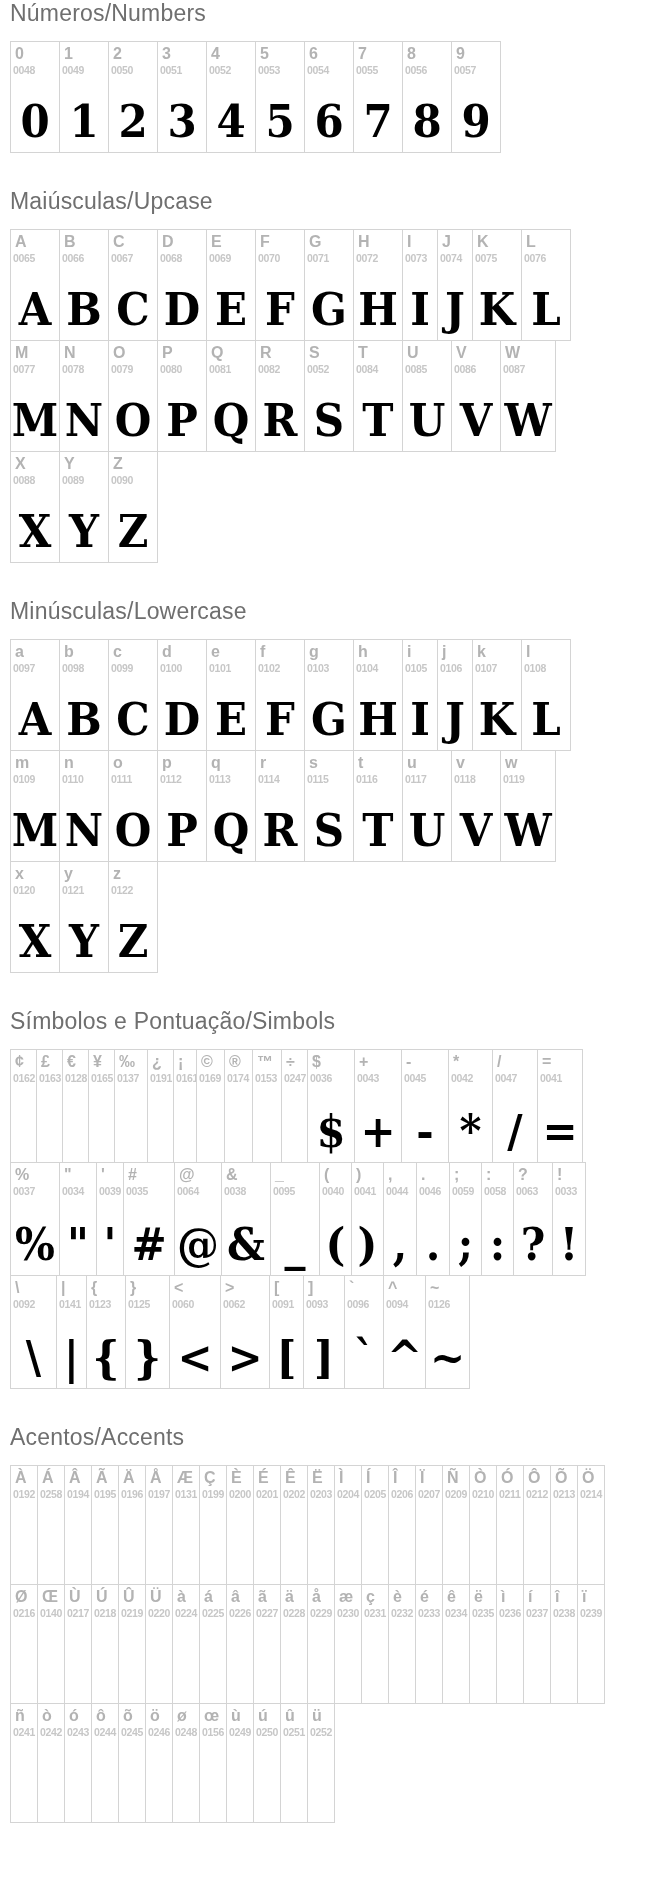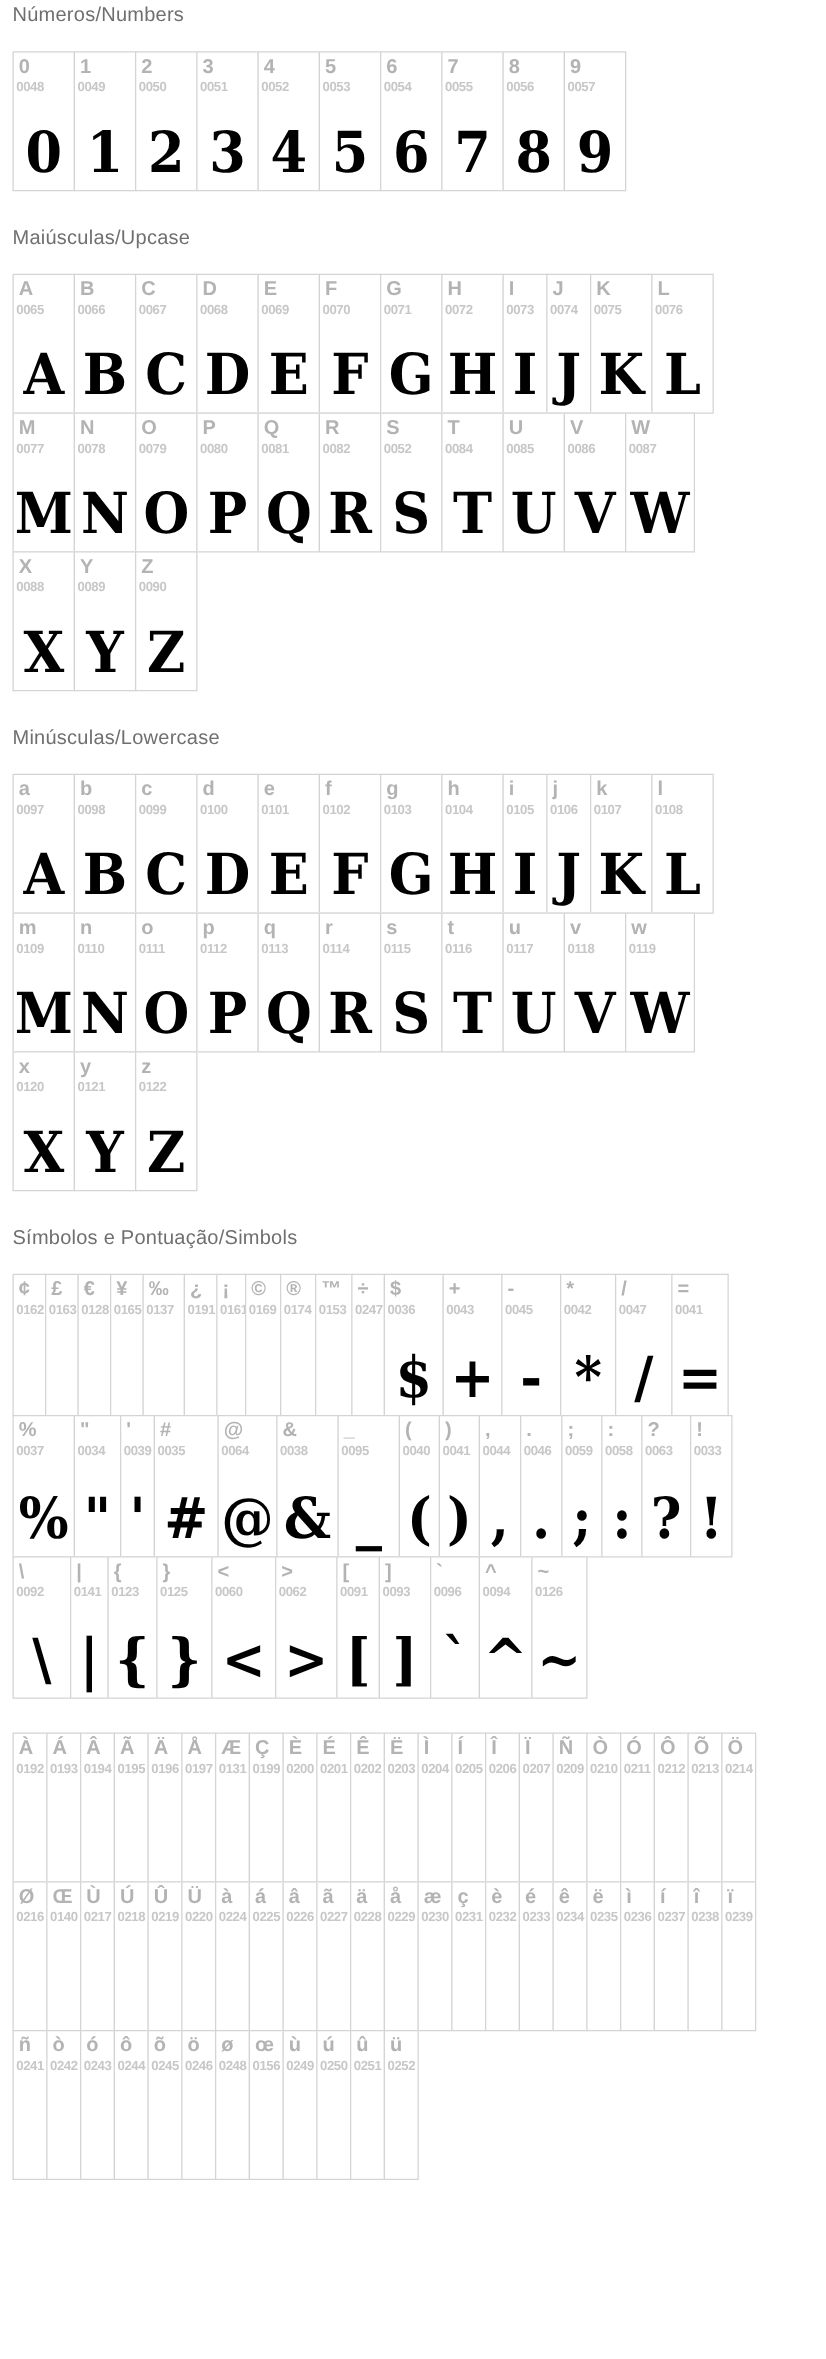--- a/index.html
+++ b/index.html
@@ -2,24 +2,24 @@
 <html><head>
 <meta charset="utf-8">
 <style>
   html, body { margin:0; padding:0; background:#ffffff; }
   body {
     width:661px;
     font-family:"Liberation Sans", sans-serif;
     -webkit-font-smoothing:antialiased;
   }
   #root { padding:2px 0 30px 10px; }
-  .section { margin-top:27px; }
+  .section { margin-top:37px; }
   .section:first-child { margin-top:0; }
   .section-title {
-    font-size:16px;
+    font-size:23px;
     font-weight:400;
     color:#6f6f6f;
     letter-spacing:0.2px;
     margin:0 0 17px 0;
     line-height:22px;
   }
   .grid-row { display:flex; align-items:stretch; }
   .grid-row + .grid-row { margin-top:-1px; }
   .cell {
     position:relative;
@@ -716,31 +716,32 @@
   <div class="cell" style="width: 45px;">
     <div class="cell-char">~</div>
     <div class="cell-code">0126</div>
     <div class="cell-glyph">~</div>
   </div>
 </div>
       </div>
   </section>
 
   <section class="section">
+    <h2 class="section-title">Acentos/Accents</h2>
     <div class="grid">
         <div class="grid-row" style="height: 120px;">
   <div class="cell" style="width: 28px;">
     <div class="cell-char">À</div>
     <div class="cell-code">0192</div>
     <div class="cell-glyph"></div>
   </div>
 
   <div class="cell" style="width: 28px;">
     <div class="cell-char">Á</div>
-    <div class="cell-code">0193</div>
+    <div class="cell-code">0258</div>
     <div class="cell-glyph"></div>
   </div>
 
   <div class="cell" style="width: 28px;">
     <div class="cell-char">Â</div>
     <div class="cell-code">0194</div>
     <div class="cell-glyph"></div>
   </div>
 
   <div class="cell" style="width: 28px;">

